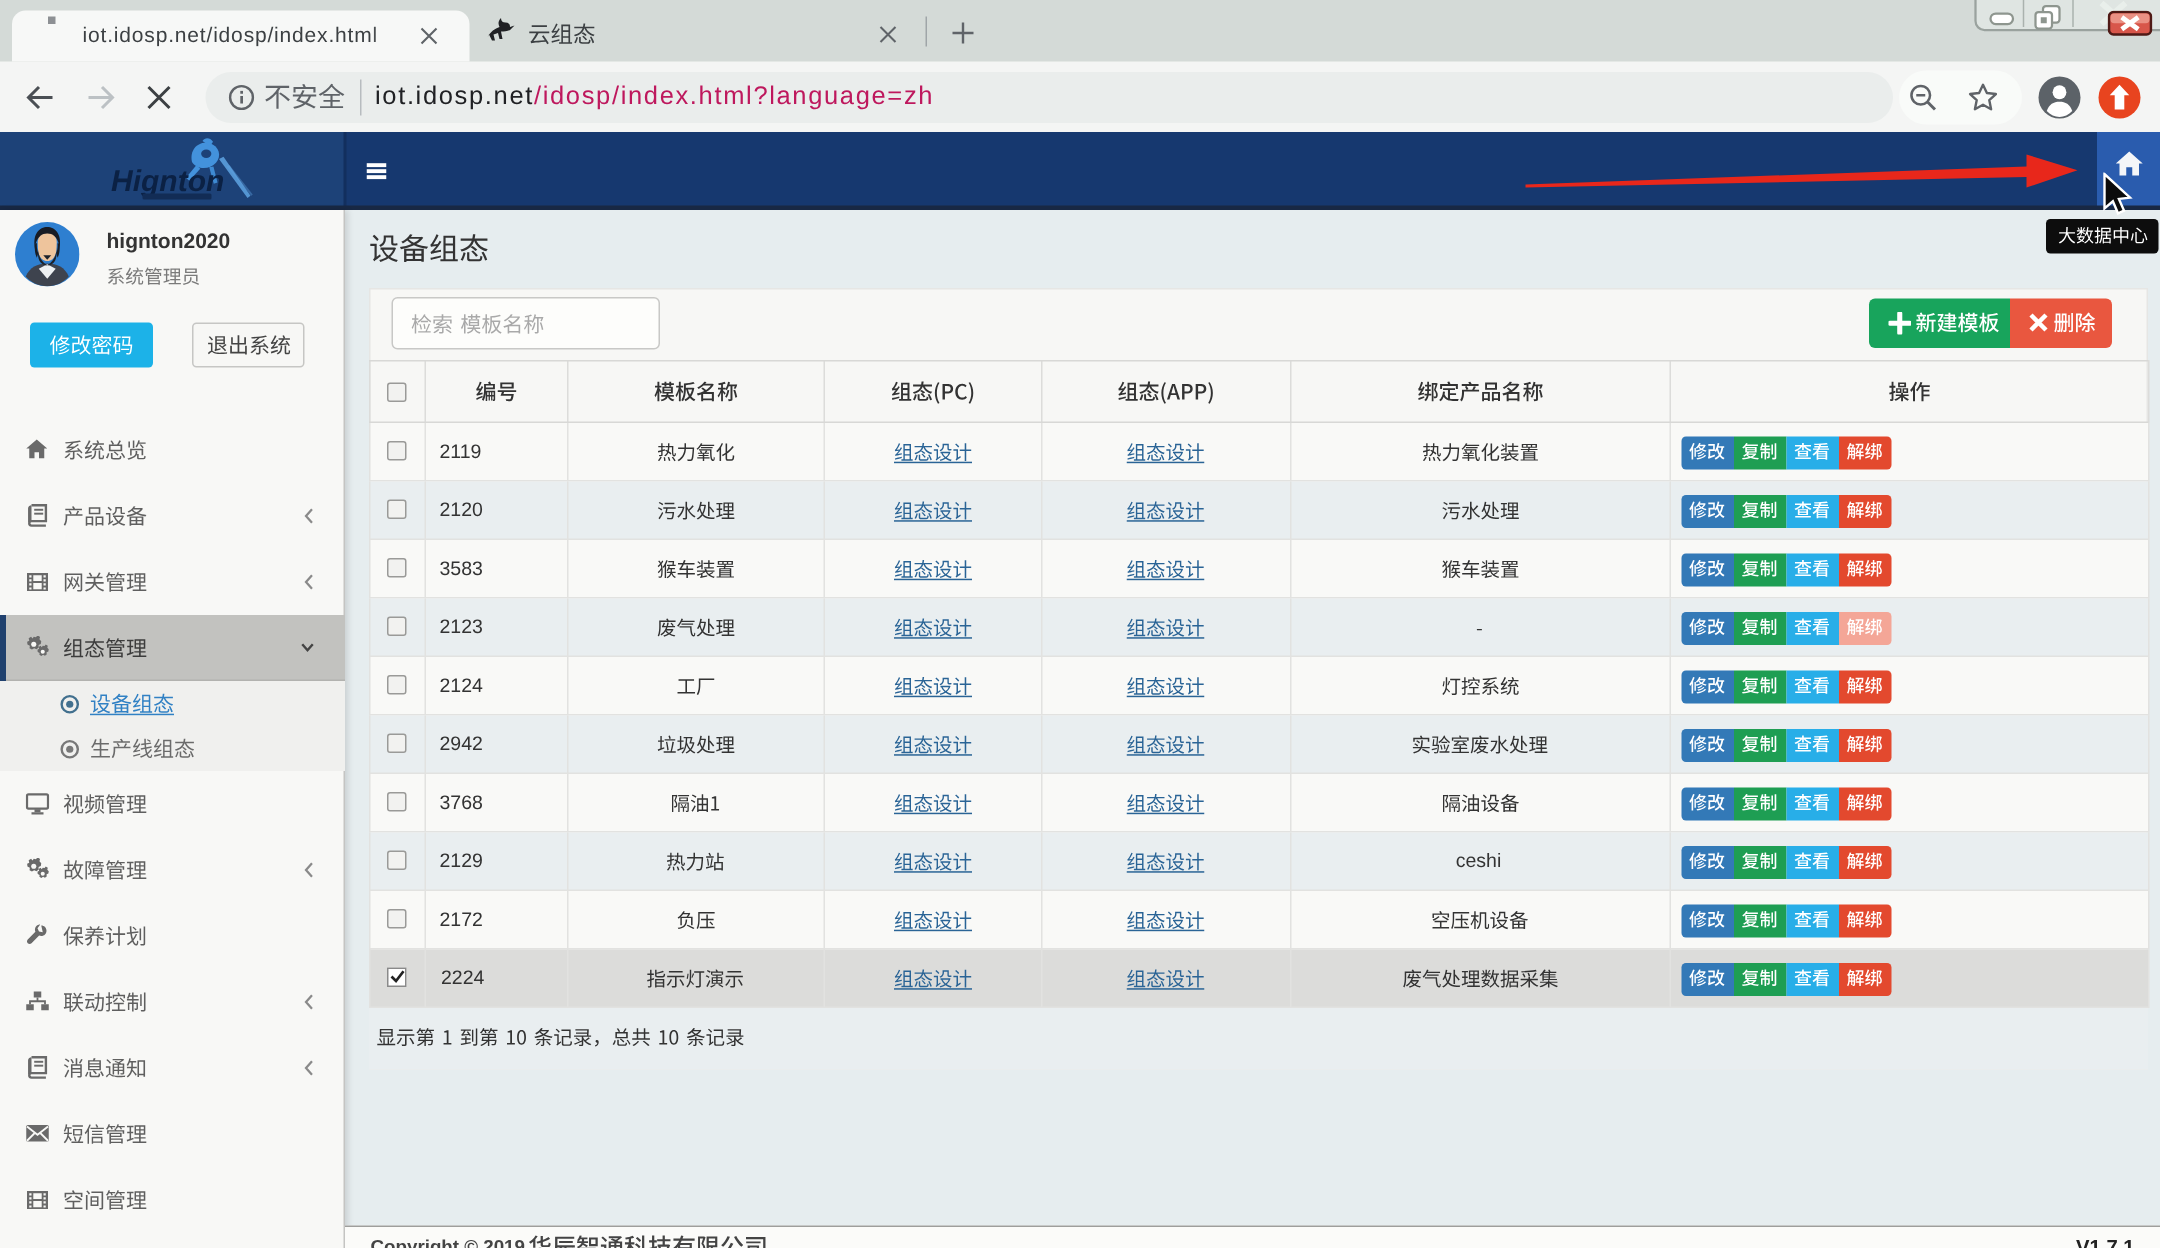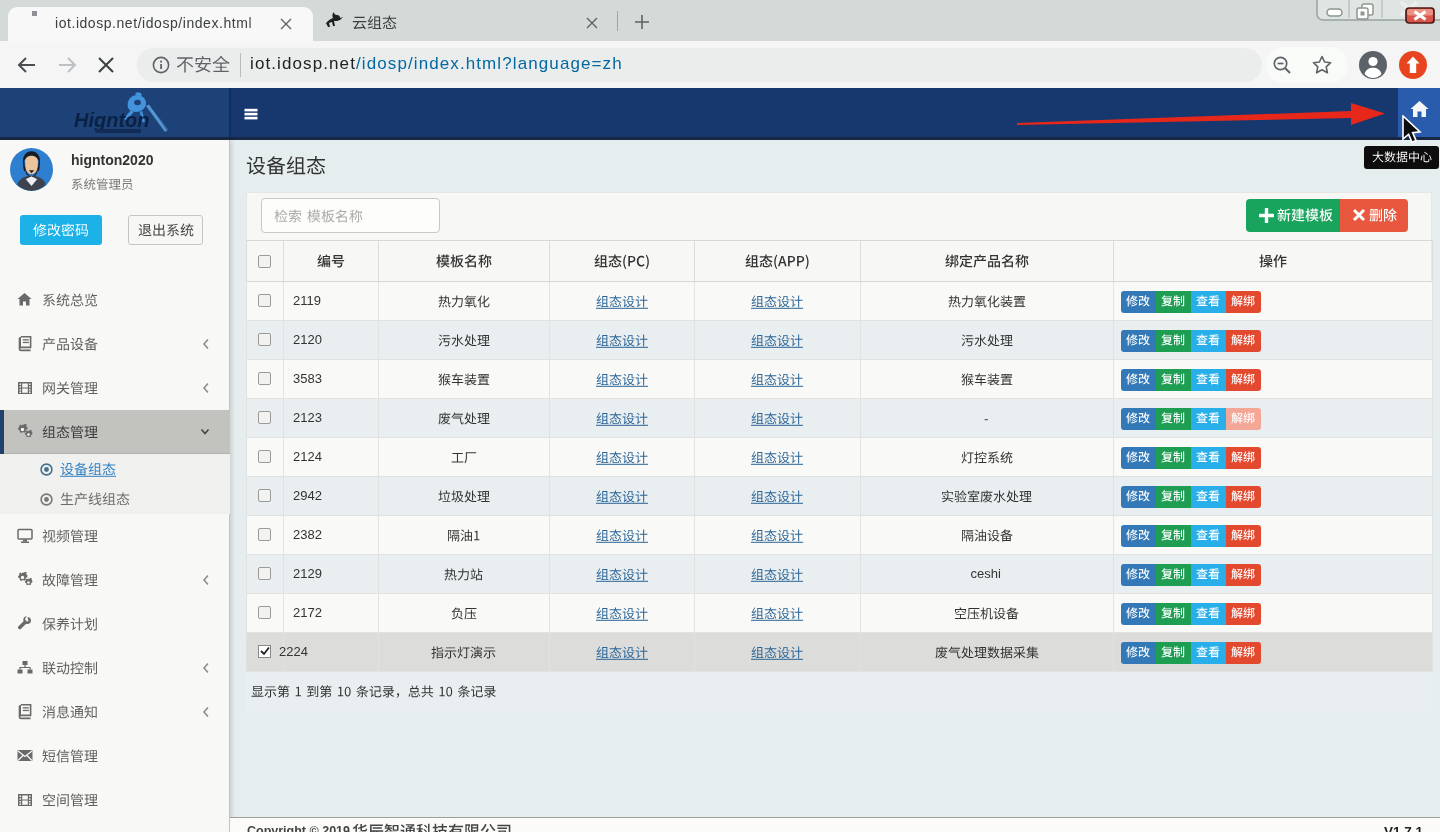--- a/index.html
+++ b/index.html
@@ -77,21 +77,21 @@
       <circle cx="9" cy="9" r="7.6" stroke="#5f6368" stroke-width="1.6" fill="none"></circle>
       <rect x="8.2" y="8" width="1.8" height="5" fill="#5f6368"></rect>
       <rect x="8.2" y="4.6" width="1.8" height="1.9" fill="#5f6368"></rect>
     </svg>
     <svg class="ct" style="left:176.0px;top:54.4px" width="54.00" height="23.40">
       <g fill="#5f6368" transform="translate(0 17.10) scale(0.018000 -0.018000)">
         <use href="#s1"></use>
       </g>
     </svg>
     <div style="position:absolute;left:240px;top:53px;width:1px;height:24px;background:#b7bcbf"></div>
-    <div class="url"><span style="color:#202124">iot.idosp.net</span><span style="color:#0369a1">/idosp/index.html?language=zh</span></div>
+    <div class="url"><span style="color:#202124">iot.idosp.net</span><span style="color:#be185d">/idosp/index.html?language=zh</span></div>
     <div style="position:absolute;left:1266px;top:47px;width:82px;height:36px;border-radius:18px;background:#f9fbf9"></div>
     <svg class="ic" style="left:1272px;top:55px" width="20" height="20" viewBox="0 0 20 20">
       <circle cx="8.5" cy="8.5" r="6.2" stroke="#5f6368" stroke-width="1.7" fill="none"></circle>
       <line x1="5.5" y1="8.5" x2="11.5" y2="8.5" stroke="#5f6368" stroke-width="1.7"></line>
       <line x1="13.2" y1="13.2" x2="18" y2="18" stroke="#5f6368" stroke-width="2"></line>
     </svg>
     <svg class="ic" style="left:1312px;top:55px" width="20" height="20" viewBox="0 0 20 20">
       <path d="M10 1.5 L12.6 7 L18.6 7.7 L14.2 11.8 L15.4 17.8 L10 14.8 L4.6 17.8 L5.8 11.8 L1.4 7.7 L7.4 7 Z" stroke="#5f6368" stroke-width="1.6" fill="none" stroke-linejoin="round"></path>
     </svg>
     <svg class="ic" style="left:1358px;top:50px" width="30" height="30" viewBox="0 0 30 30">
@@ -741,21 +741,21 @@
     <div style="position:absolute;left:246px;top:516px;width:1186px;height:39px;background:#f9f9f7;border-bottom:1px solid #e2e2e0;box-sizing:border-box"></div>
     <div style="position:absolute;left:246px;top:516px;width:1px;height:39px;background:#e2e2e0"></div>
     <div style="position:absolute;left:283px;top:516px;width:1px;height:39px;background:#e2e2e0"></div>
     <div style="position:absolute;left:378px;top:516px;width:1px;height:39px;background:#e2e2e0"></div>
     <div style="position:absolute;left:549px;top:516px;width:1px;height:39px;background:#e2e2e0"></div>
     <div style="position:absolute;left:694px;top:516px;width:1px;height:39px;background:#e2e2e0"></div>
     <div style="position:absolute;left:860px;top:516px;width:1px;height:39px;background:#e2e2e0"></div>
     <div style="position:absolute;left:1113px;top:516px;width:1px;height:39px;background:#e2e2e0"></div>
     <div style="position:absolute;left:1432px;top:516px;width:1px;height:39px;background:#e2e2e0"></div>
     <div style="position:absolute;left:258px;top:528px;width:13px;height:13px;background:#f2f2f0;border:1px solid #9a9a98;border-radius:2px;box-sizing:border-box"></div>
-    <div class="num" style="left:293px;top:526.5px">2382</div>
+    <div class="num" style="left:293px;top:526.5px">3768</div>
     <svg class="ct" style="left:446.9px;top:527.8px" width="33.21" height="16.90">
       <g fill="#333" transform="translate(0 12.35) scale(0.013000 -0.013000)">
         <use href="#s43"></use>
       </g>
     </svg>
     <svg class="ct" style="left:595.5px;top:527.8px" width="52.00" height="16.90">
       <g fill="#2a6496" transform="translate(0 12.35) scale(0.013000 -0.013000)">
         <use href="#s29"></use>
       </g>
       <rect x="0" y="13.8" width="52.0" height="1" fill="#2a6496"></rect>
@@ -911,21 +911,21 @@
     <div style="position:absolute;left:378px;top:633px;width:1px;height:39px;background:#e2e2e0"></div>
     <div style="position:absolute;left:549px;top:633px;width:1px;height:39px;background:#e2e2e0"></div>
     <div style="position:absolute;left:694px;top:633px;width:1px;height:39px;background:#e2e2e0"></div>
     <div style="position:absolute;left:860px;top:633px;width:1px;height:39px;background:#e2e2e0"></div>
     <div style="position:absolute;left:1113px;top:633px;width:1px;height:39px;background:#e2e2e0"></div>
     <div style="position:absolute;left:1432px;top:633px;width:1px;height:39px;background:#e2e2e0"></div>
     <div style="position:absolute;left:258px;top:645px;width:13px;height:13px;background:#fff;border:1px solid #8a8a8a;box-sizing:border-box"></div>
     <svg class="ic" style="left:259px;top:645px" width="12" height="12" viewBox="0 0 12 12">
       <path d="M2 6 L5 9 L10 2.5" stroke="#222" stroke-width="1.8" fill="none"></path>
     </svg>
-    <div class="num" style="left:279px;top:643.5px">2224</div>
+    <div class="num" style="left:294px;top:643.5px">2224</div>
     <svg class="ct" style="left:431.0px;top:644.8px" width="65.00" height="16.90">
       <g fill="#333" transform="translate(0 12.35) scale(0.013000 -0.013000)">
         <use href="#s48"></use>
       </g>
     </svg>
     <svg class="ct" style="left:595.5px;top:644.8px" width="52.00" height="16.90">
       <g fill="#2a6496" transform="translate(0 12.35) scale(0.013000 -0.013000)">
         <use href="#s29"></use>
       </g>
       <rect x="0" y="13.8" width="52.0" height="1" fill="#2a6496"></rect>

